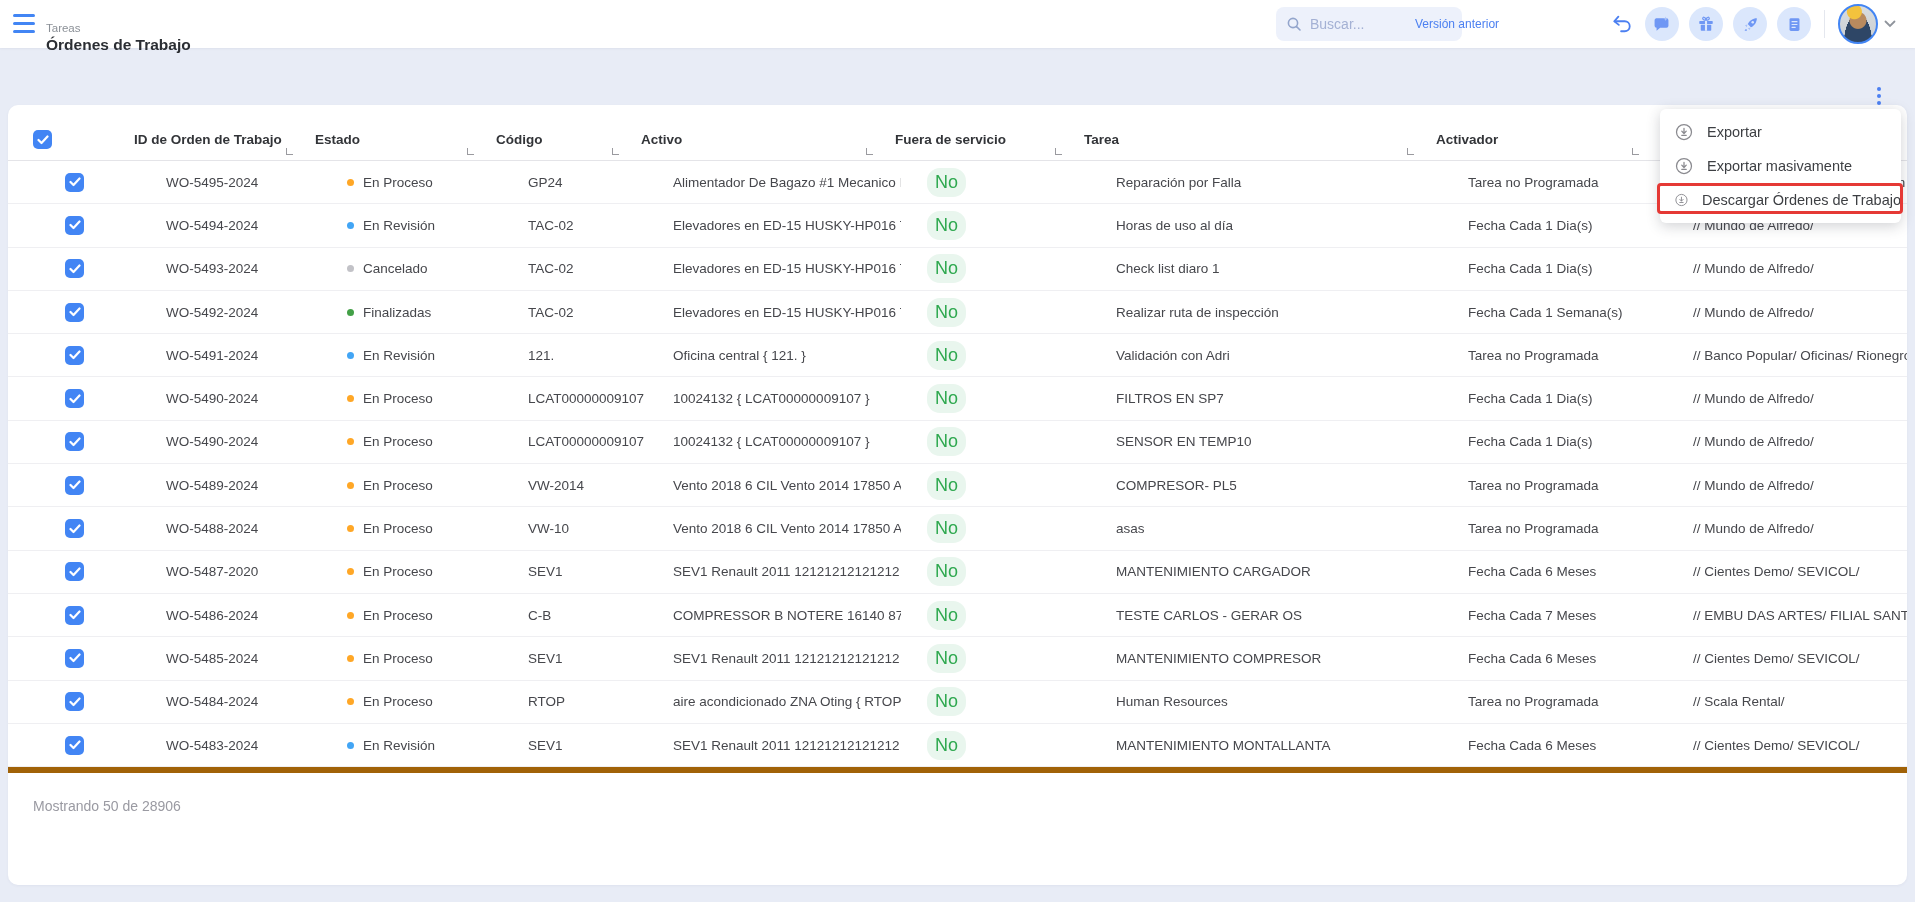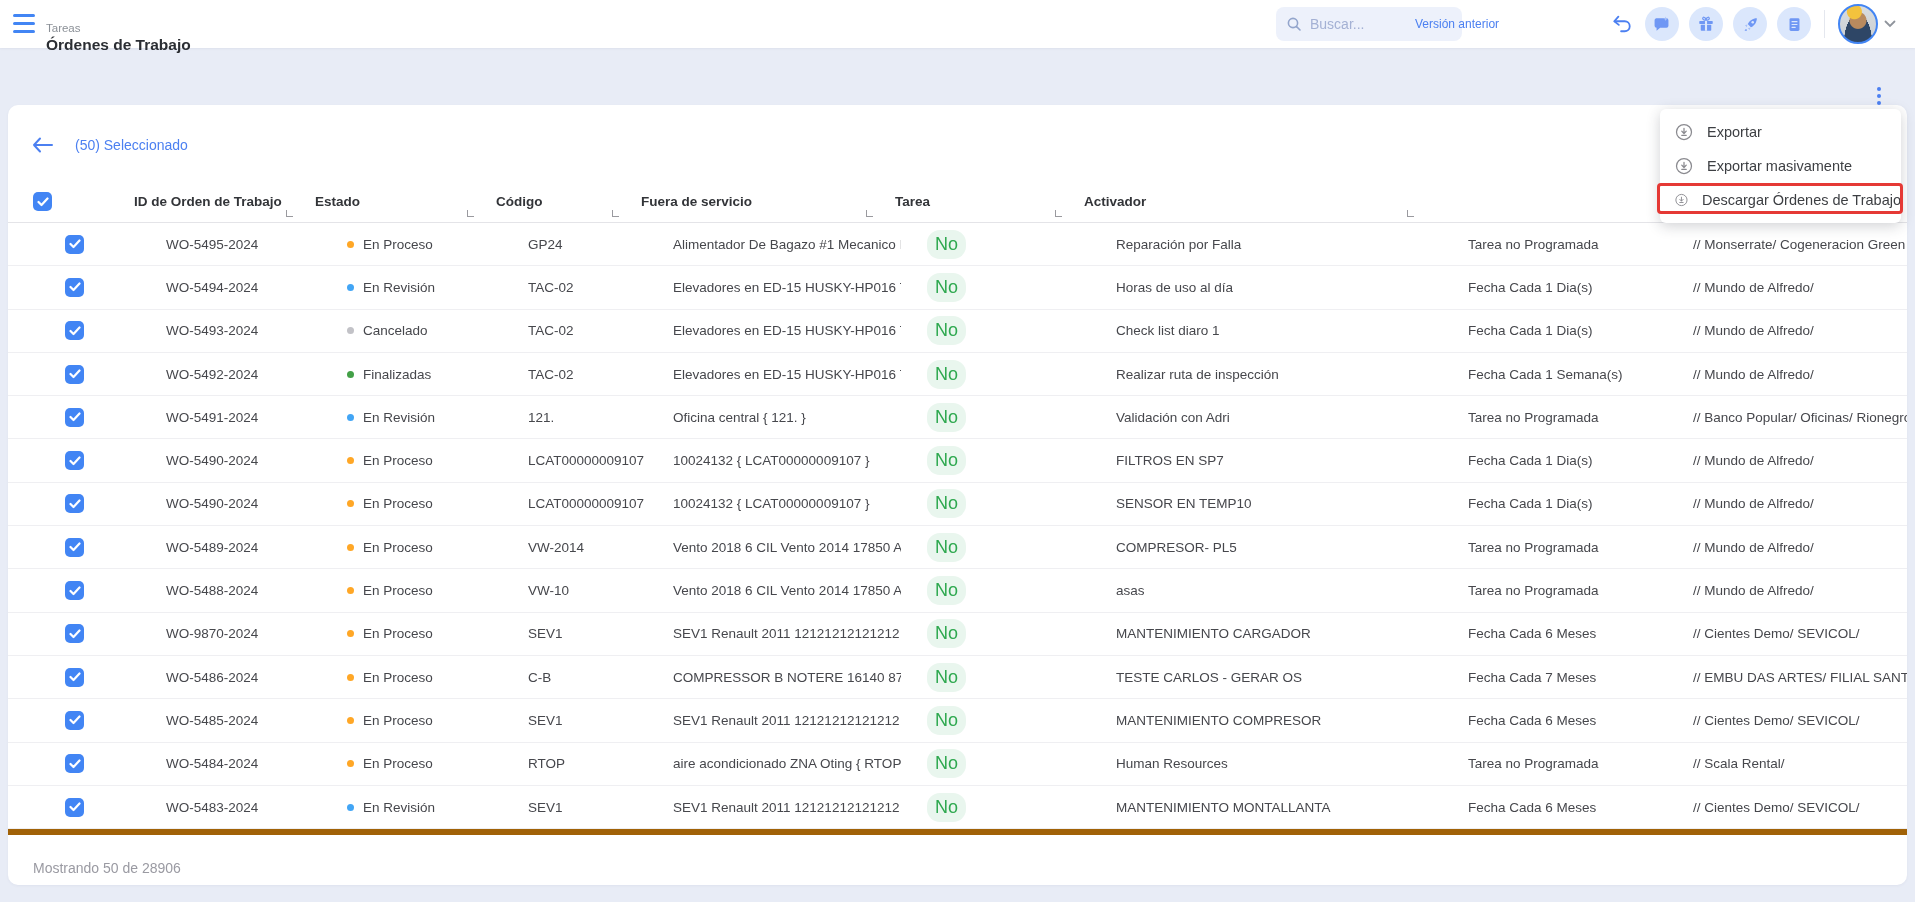--- a/index.html
+++ b/index.html
@@ -151,28 +151,20 @@
     </span>
   </header>
 
   <div class="kebab">
       <i></i>
       <i></i>
       <i></i>
     </div>
 
   <main class="card">
-    <div class="selectbar">
-      <span class="back">
-        <svg width="21" height="16" viewBox="0 0 21 16">
-          <path d="M8 1.5 L2 8 L8 14.5 M2 8 H20" fill="none" stroke="#4c80f1" stroke-width="2" stroke-linecap="round" stroke-linejoin="round"></path>
-        </svg>
-      </span>
-      <span class="selcount">(50) Seleccionado</span>
-    </div>
 
     <div class="thead">
       <div class="th th-check">
         <span class="checkbox">
           <svg width="12" height="10" viewBox="0 0 12 10">
               <path d="M1.5 5 L4.5 8 L10.5 1.5" fill="none" stroke="#fff" stroke-width="2.2" stroke-linecap="round" stroke-linejoin="round"></path>
             </svg>
         </span>
       </div>
 
@@ -182,20 +174,24 @@
         </div>
         <div class="th">
           <span>Estado</span>
           <i class="rz"></i>
         </div>
         <div class="th">
           <span>Código</span>
           <i class="rz"></i>
         </div>
         <div class="th">
+          <span>Activo</span>
+          <i class="rz"></i>
+        </div>
+        <div class="th">
           <span>Fuera de servicio</span>
           <i class="rz"></i>
         </div>
         <div class="th">
           <span>Tarea</span>
           <i class="rz"></i>
         </div>
         <div class="th">
           <span>Activador</span>
           <i class="rz"></i>
@@ -338,21 +334,21 @@
           <div class="td">asas</div>
           <div class="td">Tarea no Programada</div>
           <div class="td">// Mundo de Alfredo/</div>
         </div>
         <div class="tr">
           <div class="td td-check"><span class="checkbox">
               <svg width="12" height="10" viewBox="0 0 12 10">
                 <path d="M1.5 5 L4.5 8 L10.5 1.5" fill="none" stroke="#fff" stroke-width="2.2" stroke-linecap="round" stroke-linejoin="round"></path>
               </svg>
             </span></div>
-          <div class="td">WO-9870-2024</div>
+          <div class="td">WO-5487-2020</div>
           <div class="td"><span class="dot" style="background:#FFA726"></span><span>En Proceso</span></div>
           <div class="td">SEV1</div>
           <div class="td td-ell">SEV1 Renault 2011 12121212121212 { SEV...</div>
           <div class="td"><span class="no-pill">No</span></div>
           <div class="td">MANTENIMIENTO CARGADOR</div>
           <div class="td">Fecha Cada 6 Meses</div>
           <div class="td">// Cientes Demo/ SEVICOL/</div>
         </div>
         <div class="tr">
           <div class="td td-check"><span class="checkbox">

